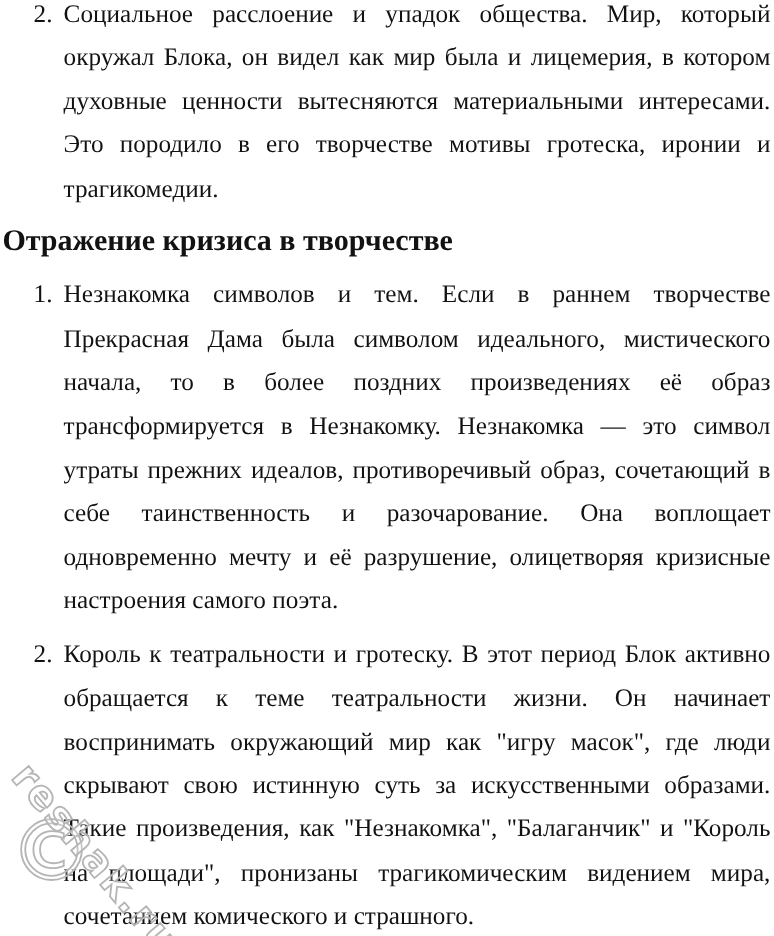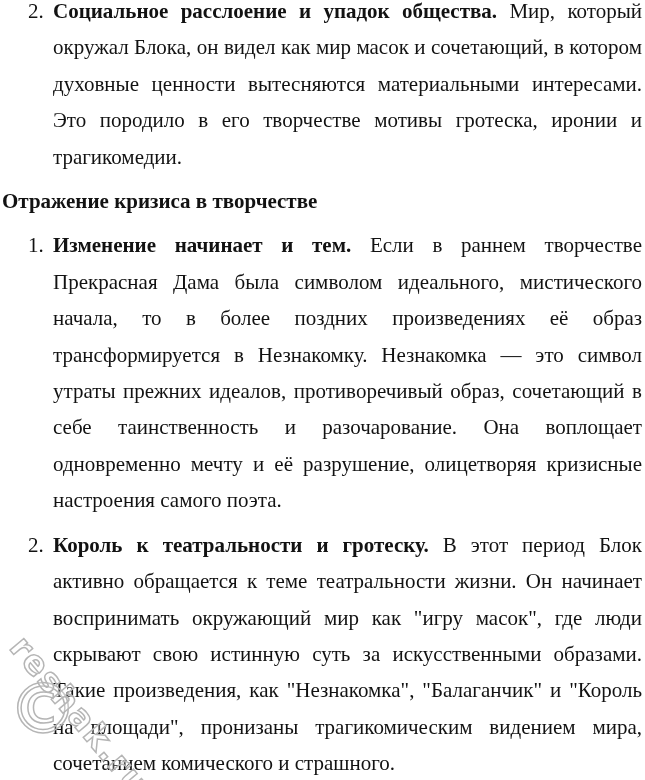--- a/index.html
+++ b/index.html
@@ -40,29 +40,29 @@
     position: relative;
     padding-left: 53px;
     padding-right: 3px;
   }
   .num {
     position: absolute;
     left: 28px;
     top: 0;
   }
   .heading {
-    font-size: 21px;
+    font-size: 25px;
     line-height: 36.4px;
     font-weight: bold;
     margin: 0 0 8px 0;
     padding-left: 2px;
     text-align: left;
     color: #121212;
   }
-  b.lead { font-weight: bold; }
+  b.lead { font-weight: normal; }
 
   
   .watermark {
     position: absolute;
     left: 0;
     top: 612px;
     width: 210px;
     height: 168px;
     pointer-events: none;
     z-index: 5;
@@ -95,28 +95,28 @@
 </style>
 </head>
 <body>
 
 <div class="page">
   <div class="content">
 
     <div class="para first list-item">
       <span class="num">2.</span>
       <b class="lead">Социальное расслоение и упадок общества.</b>
-      <span>Мир, который окружал Блока, он видел как мир масок и сочетающий, в котором духовные ценности вытесняются материальными интересами. Это породило в его творчестве мотивы гротеска, иронии и трагикомедии.</span>
+      <span>Мир, который окружал Блока, он видел как мир была и лицемерия, в котором духовные ценности вытесняются материальными интересами. Это породило в его творчестве мотивы гротеска, иронии и трагикомедии.</span>
     </div>
 
     <h2 class="heading">Отражение кризиса в творчестве</h2>
 
     <div class="para list-item">
       <span class="num">1.</span>
-      <b class="lead">Изменение начинает и тем.</b>
+      <b class="lead">Незнакомка символов и тем.</b>
       <span>Если в раннем творчестве Прекрасная Дама была символом идеального, мистического начала, то в более поздних произведениях её образ трансформируется в Незнакомку. Незнакомка — это символ утраты прежних идеалов, противоречивый образ, сочетающий в себе таинственность и разочарование. Она воплощает одновременно мечту и её разрушение, олицетворяя кризисные настроения самого поэта.</span>
     </div>
 
     <div class="para list-item">
       <span class="num">2.</span>
       <b class="lead">Король к театральности и гротеску.</b>
       <span>В этот период Блок активно обращается к теме театральности жизни. Он начинает воспринимать окружающий мир как "игру масок", где люди скрывают свою истинную суть за искусственными образами. Такие произведения, как "Незнакомка", "Балаганчик" и "Король на площади", пронизаны трагикомическим видением мира, сочетанием комического и страшного.</span>
     </div>
 
   </div>

